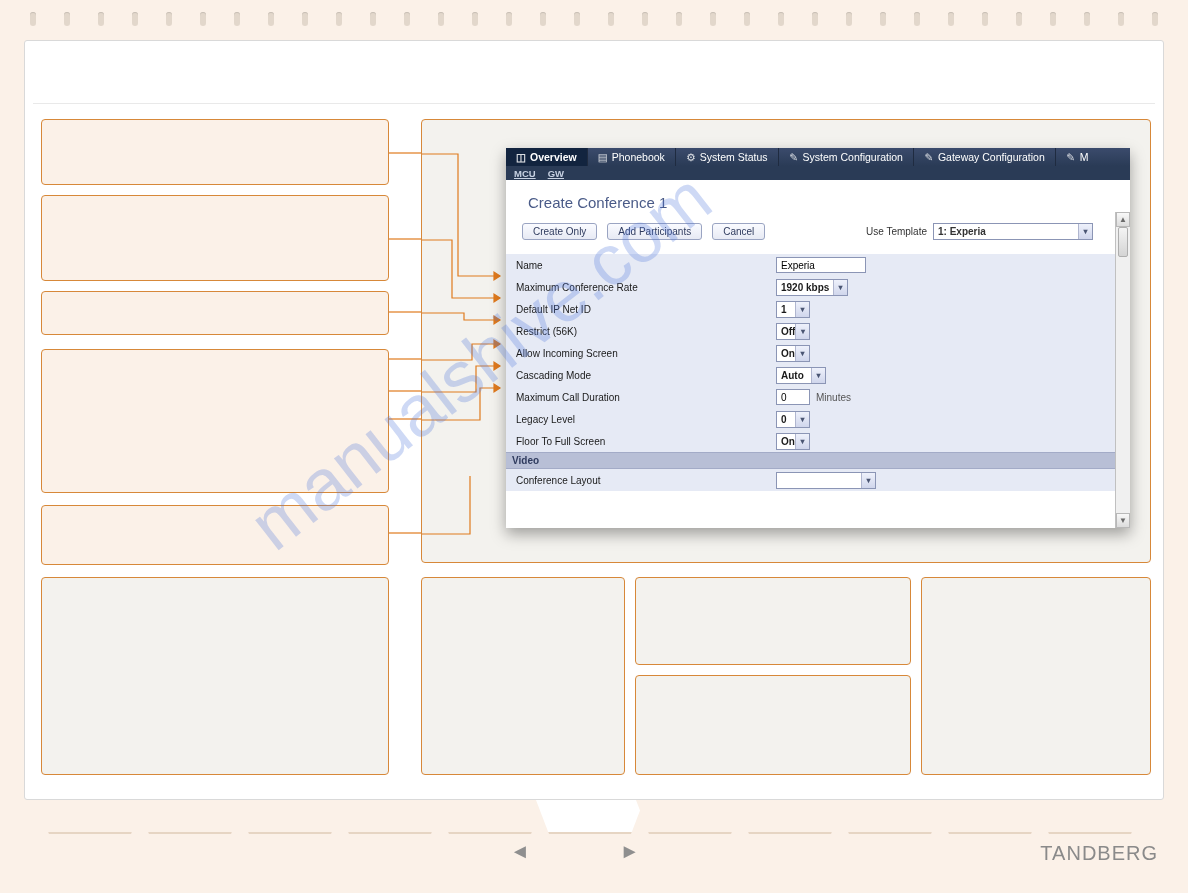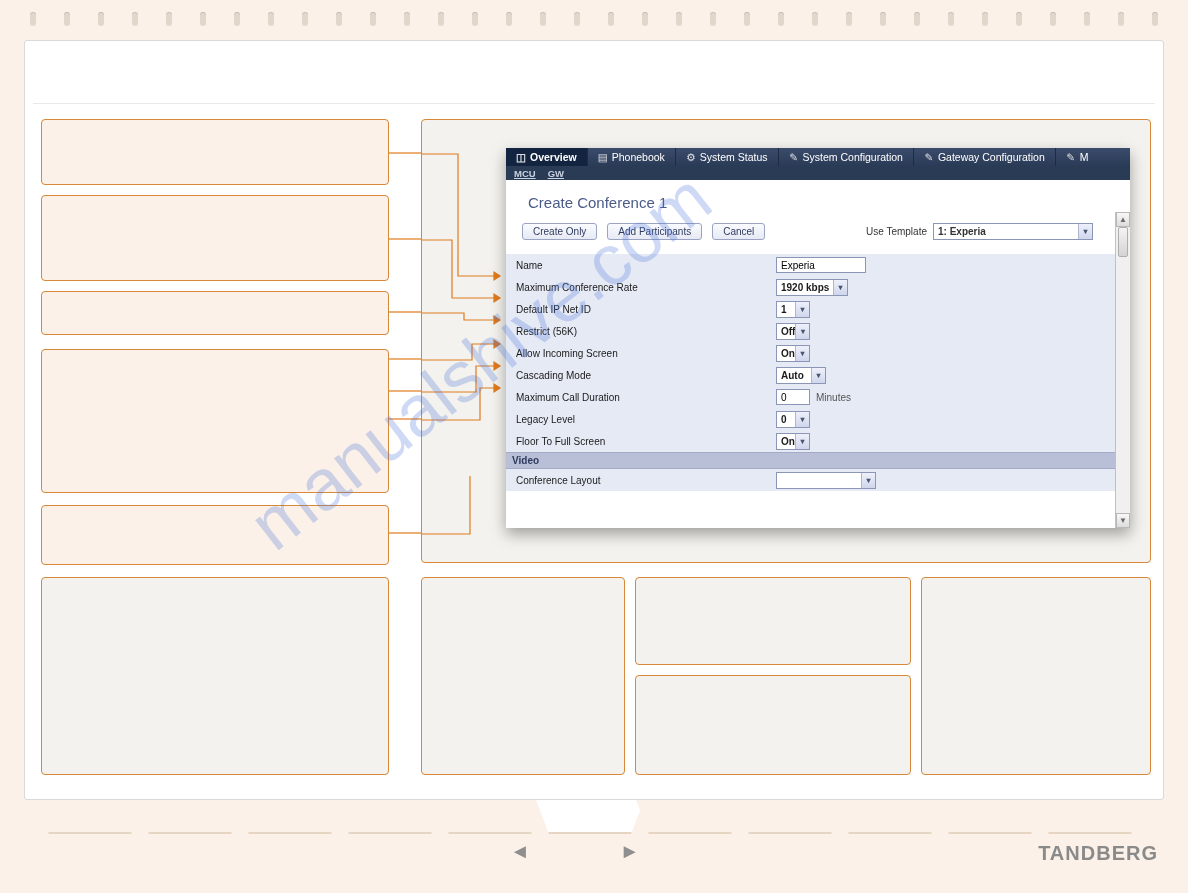--- a/index.html
+++ b/index.html
@@ -262,21 +262,21 @@
     top: 840px;
     display: flex;
     gap: 90px;
     color: #8f8f8f;
   }
   .nav-arrows div { font-size: 20px; }
 
   .brand {
     position: absolute;
     right: 30px; top: 842px;
-    font-weight: 700;
+    font-weight: 400;
     letter-spacing: 1px;
     color: #8a8a8a;
     font-size: 20px;
   }
 
   .watermark {
     position: absolute;
     left: 200px; top: 320px;
     transform: rotate(-38deg);
     font-size: 72px;

